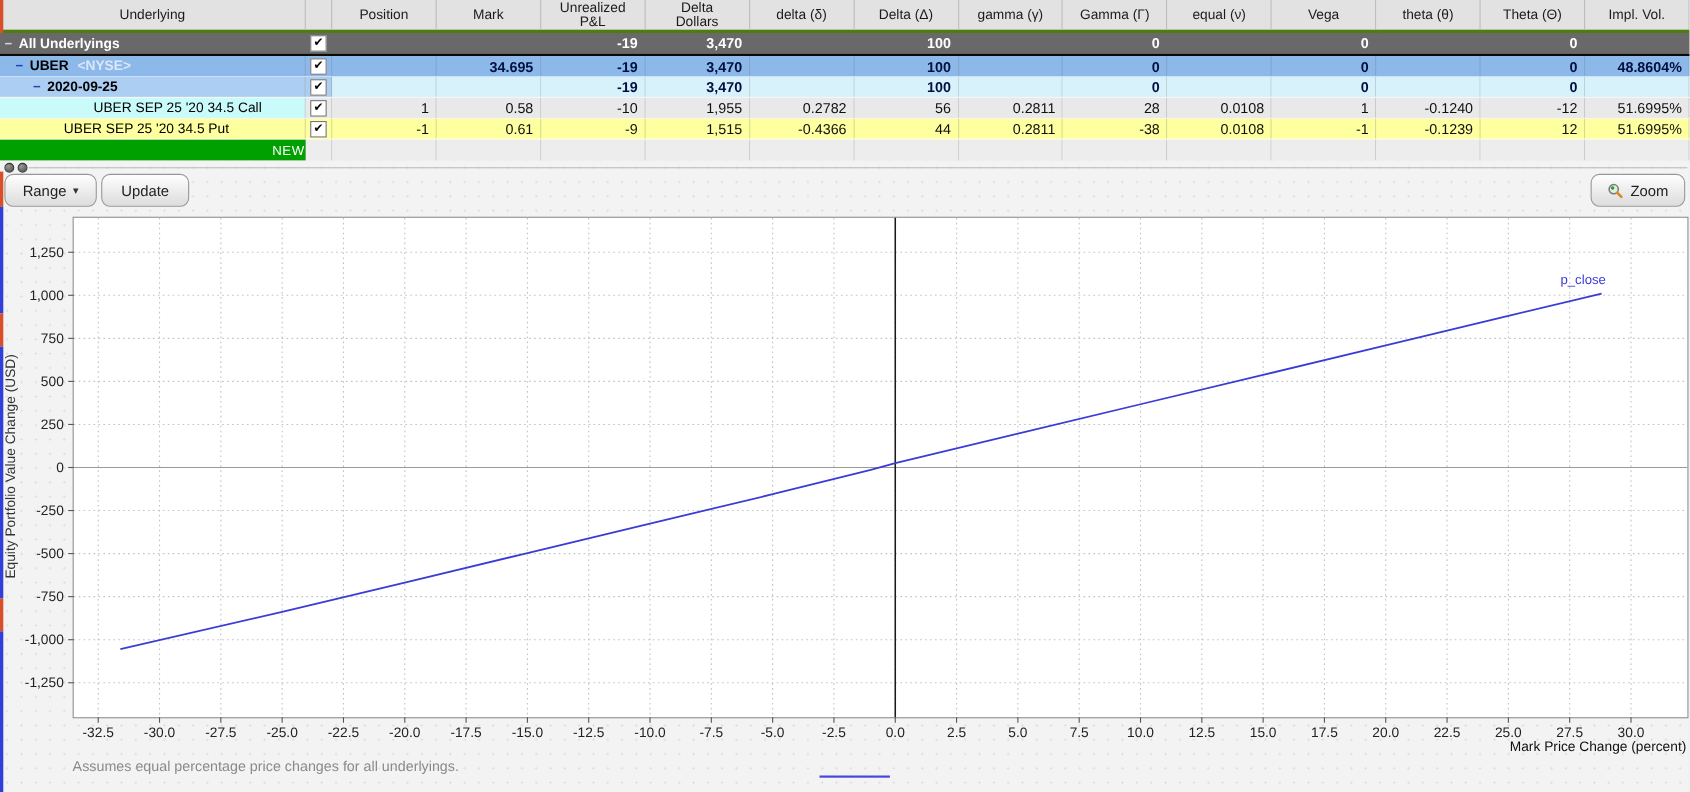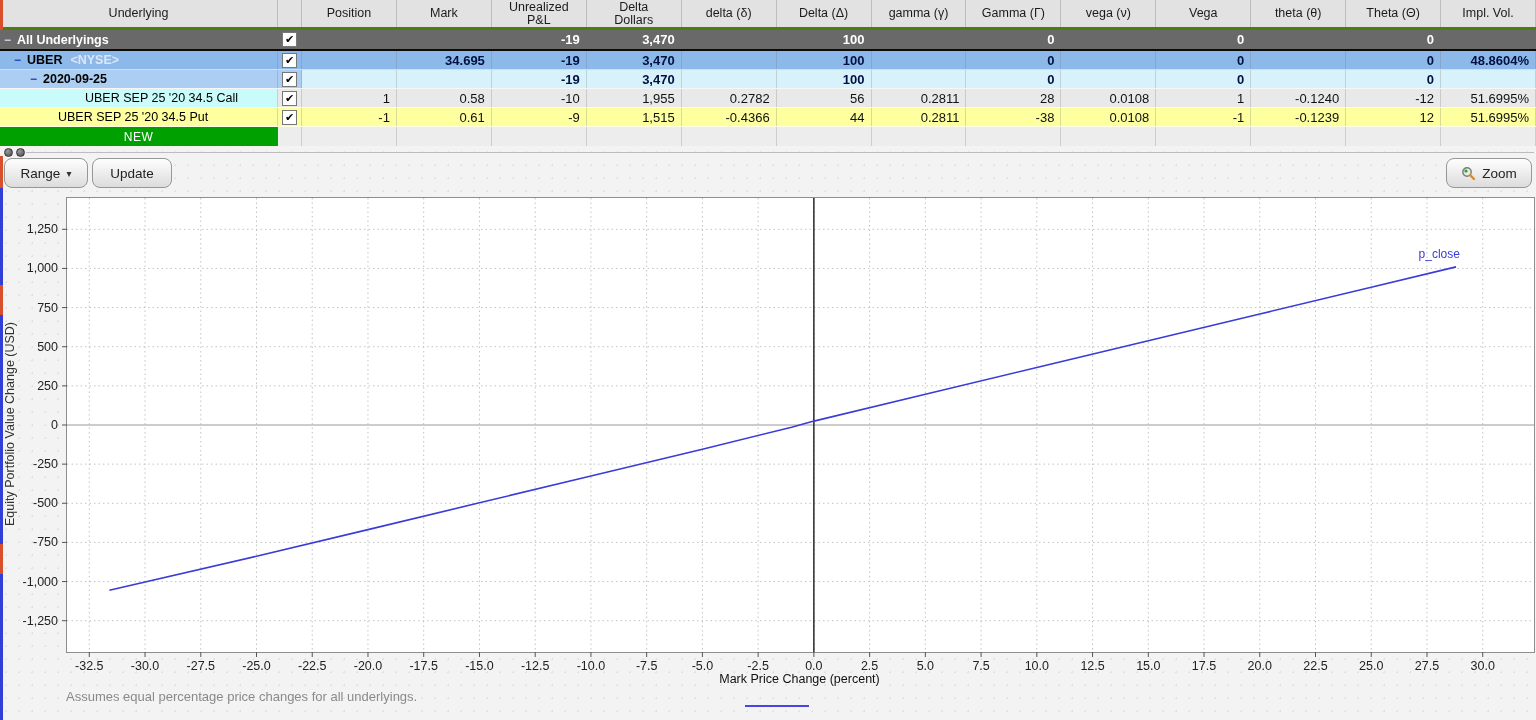--- a/index.html
+++ b/index.html
@@ -32,21 +32,21 @@
   .trow.uber .vcell{font-weight:bold;color:#001040;}
   .trow.date{border-bottom:1px solid rgba(255,255,255,.55);}
   .trow.date .ucell,.trow.date .ccell{background:#abcef2;}
   .trow.date .vcell{background:#d8f2fc;font-weight:bold;color:#001040;}
   .trow.date .uname{font-weight:bold;}
   .trow.date .exp{color:#2244bb;}
   .trow.call{border-bottom:1px solid rgba(255,255,255,.7);}
   .trow.call .ucell{background:#c9fbfb;}
   .trow.call .ccell,.trow.call .vcell{background:#e9e9e9;}
   .trow.put{background:#feff9e;border-bottom:1px solid rgba(255,255,255,.7);}
-  .trow.new .ucell{background:#00a000;justify-content:center;color:#fff;font-size:12px;letter-spacing:.5px;}
+  .trow.new .ucell{background:#00a000;justify-content:flex-end;color:#fff;font-size:12px;letter-spacing:.5px;}
   .trow.new .ccell,.trow.new .vcell{background:#ededed;}
 
   
   .bottom{position:absolute;left:0;top:146px;right:0;bottom:0;background:#f3f3f3;
           background-image:radial-gradient(rgba(190,190,190,.35) 1px,transparent 1px);background-size:13px 13px;}
   .split-line{position:absolute;left:26px;right:2px;top:6px;height:1px;background:#bdbdbd;}
   .split-dot{position:absolute;top:2px;width:9px;height:9px;border-radius:50%;
              background:radial-gradient(circle at 35% 30%,#9a9a9a,#4a4a4a);border:1px solid #333;box-sizing:border-box;}
   .btn{position:absolute;top:12px;height:30px;border:1px solid #979797;border-radius:8px;
        background:linear-gradient(#fefefe,#dcdcdc);font-size:13.5px;color:#222;
@@ -57,21 +57,21 @@
   .plot svg{overflow:visible;display:block;}
   .grid{stroke:#c3c3c3;stroke-width:1;stroke-dasharray:1.5 3;}
   .grid0{stroke:#9a9a9a;stroke-width:1;}
   .zline{stroke:#1a1a1a;stroke-width:1.4;}
   .tick{stroke:#555;stroke-width:1;}
   .xlab{font-size:12.5px;fill:#222;text-anchor:middle;font-family:"Liberation Sans","DejaVu Sans",sans-serif;}
   .ylab{font-size:12.5px;fill:#222;text-anchor:end;font-family:"Liberation Sans","DejaVu Sans",sans-serif;}
   .series-label{font-size:12px;font-family:"Liberation Sans","DejaVu Sans",sans-serif;}
   .ytitle{position:absolute;left:0;top:51px;height:454px;width:20px;display:flex;align-items:center;justify-content:center;
           writing-mode:vertical-rl;transform:rotate(180deg);font-size:12.5px;color:#333;}
-  .xtitle{position:absolute;left:66px;width:1467px;top:526px;text-align:center;font-size:12.5px;color:#111;}
+  .xtitle{position:absolute;left:66px;width:1467px;top:526px;text-align:right;font-size:12.5px;color:#111;}
   .footnote{position:absolute;left:66px;width:1467px;top:543px;text-align:left;font-size:13px;color:#8a8a8a;}
   .tabline{position:absolute;left:745px;top:559px;width:64px;height:2px;background:#4646e0;}
   .whatif{position:absolute;left:0;width:1536px;top:560px;text-align:center;font-size:13.5px;font-weight:bold;color:#111;}
 
   
   .em{position:absolute;left:0;width:3px;z-index:30;}
   .em.r{background:#d94f2b;}
   .em.b{background:#2f3fd8;}
 </style>
 </head>
@@ -86,21 +86,21 @@
         <div class="hc">Position</div>
         <div class="hc">Mark</div>
         <div class="hc">Unrealized
 P&amp;L</div>
         <div class="hc">Delta
 Dollars</div>
         <div class="hc">delta (δ)</div>
         <div class="hc">Delta (Δ)</div>
         <div class="hc">gamma (γ)</div>
         <div class="hc">Gamma (Γ)</div>
-        <div class="hc">vega (ν)</div>
+        <div class="hc">equal (ν)</div>
         <div class="hc">Vega</div>
         <div class="hc">theta (θ)</div>
         <div class="hc">Theta (Θ)</div>
         <div class="hc">Impl. Vol.</div>
       </div>
     <div>
         <div class="trow all">
           <div class="cell ucell" style="padding-left: 4px;">
             <span class="exp">−</span>
             <span class="uname">All Underlyings</span>

